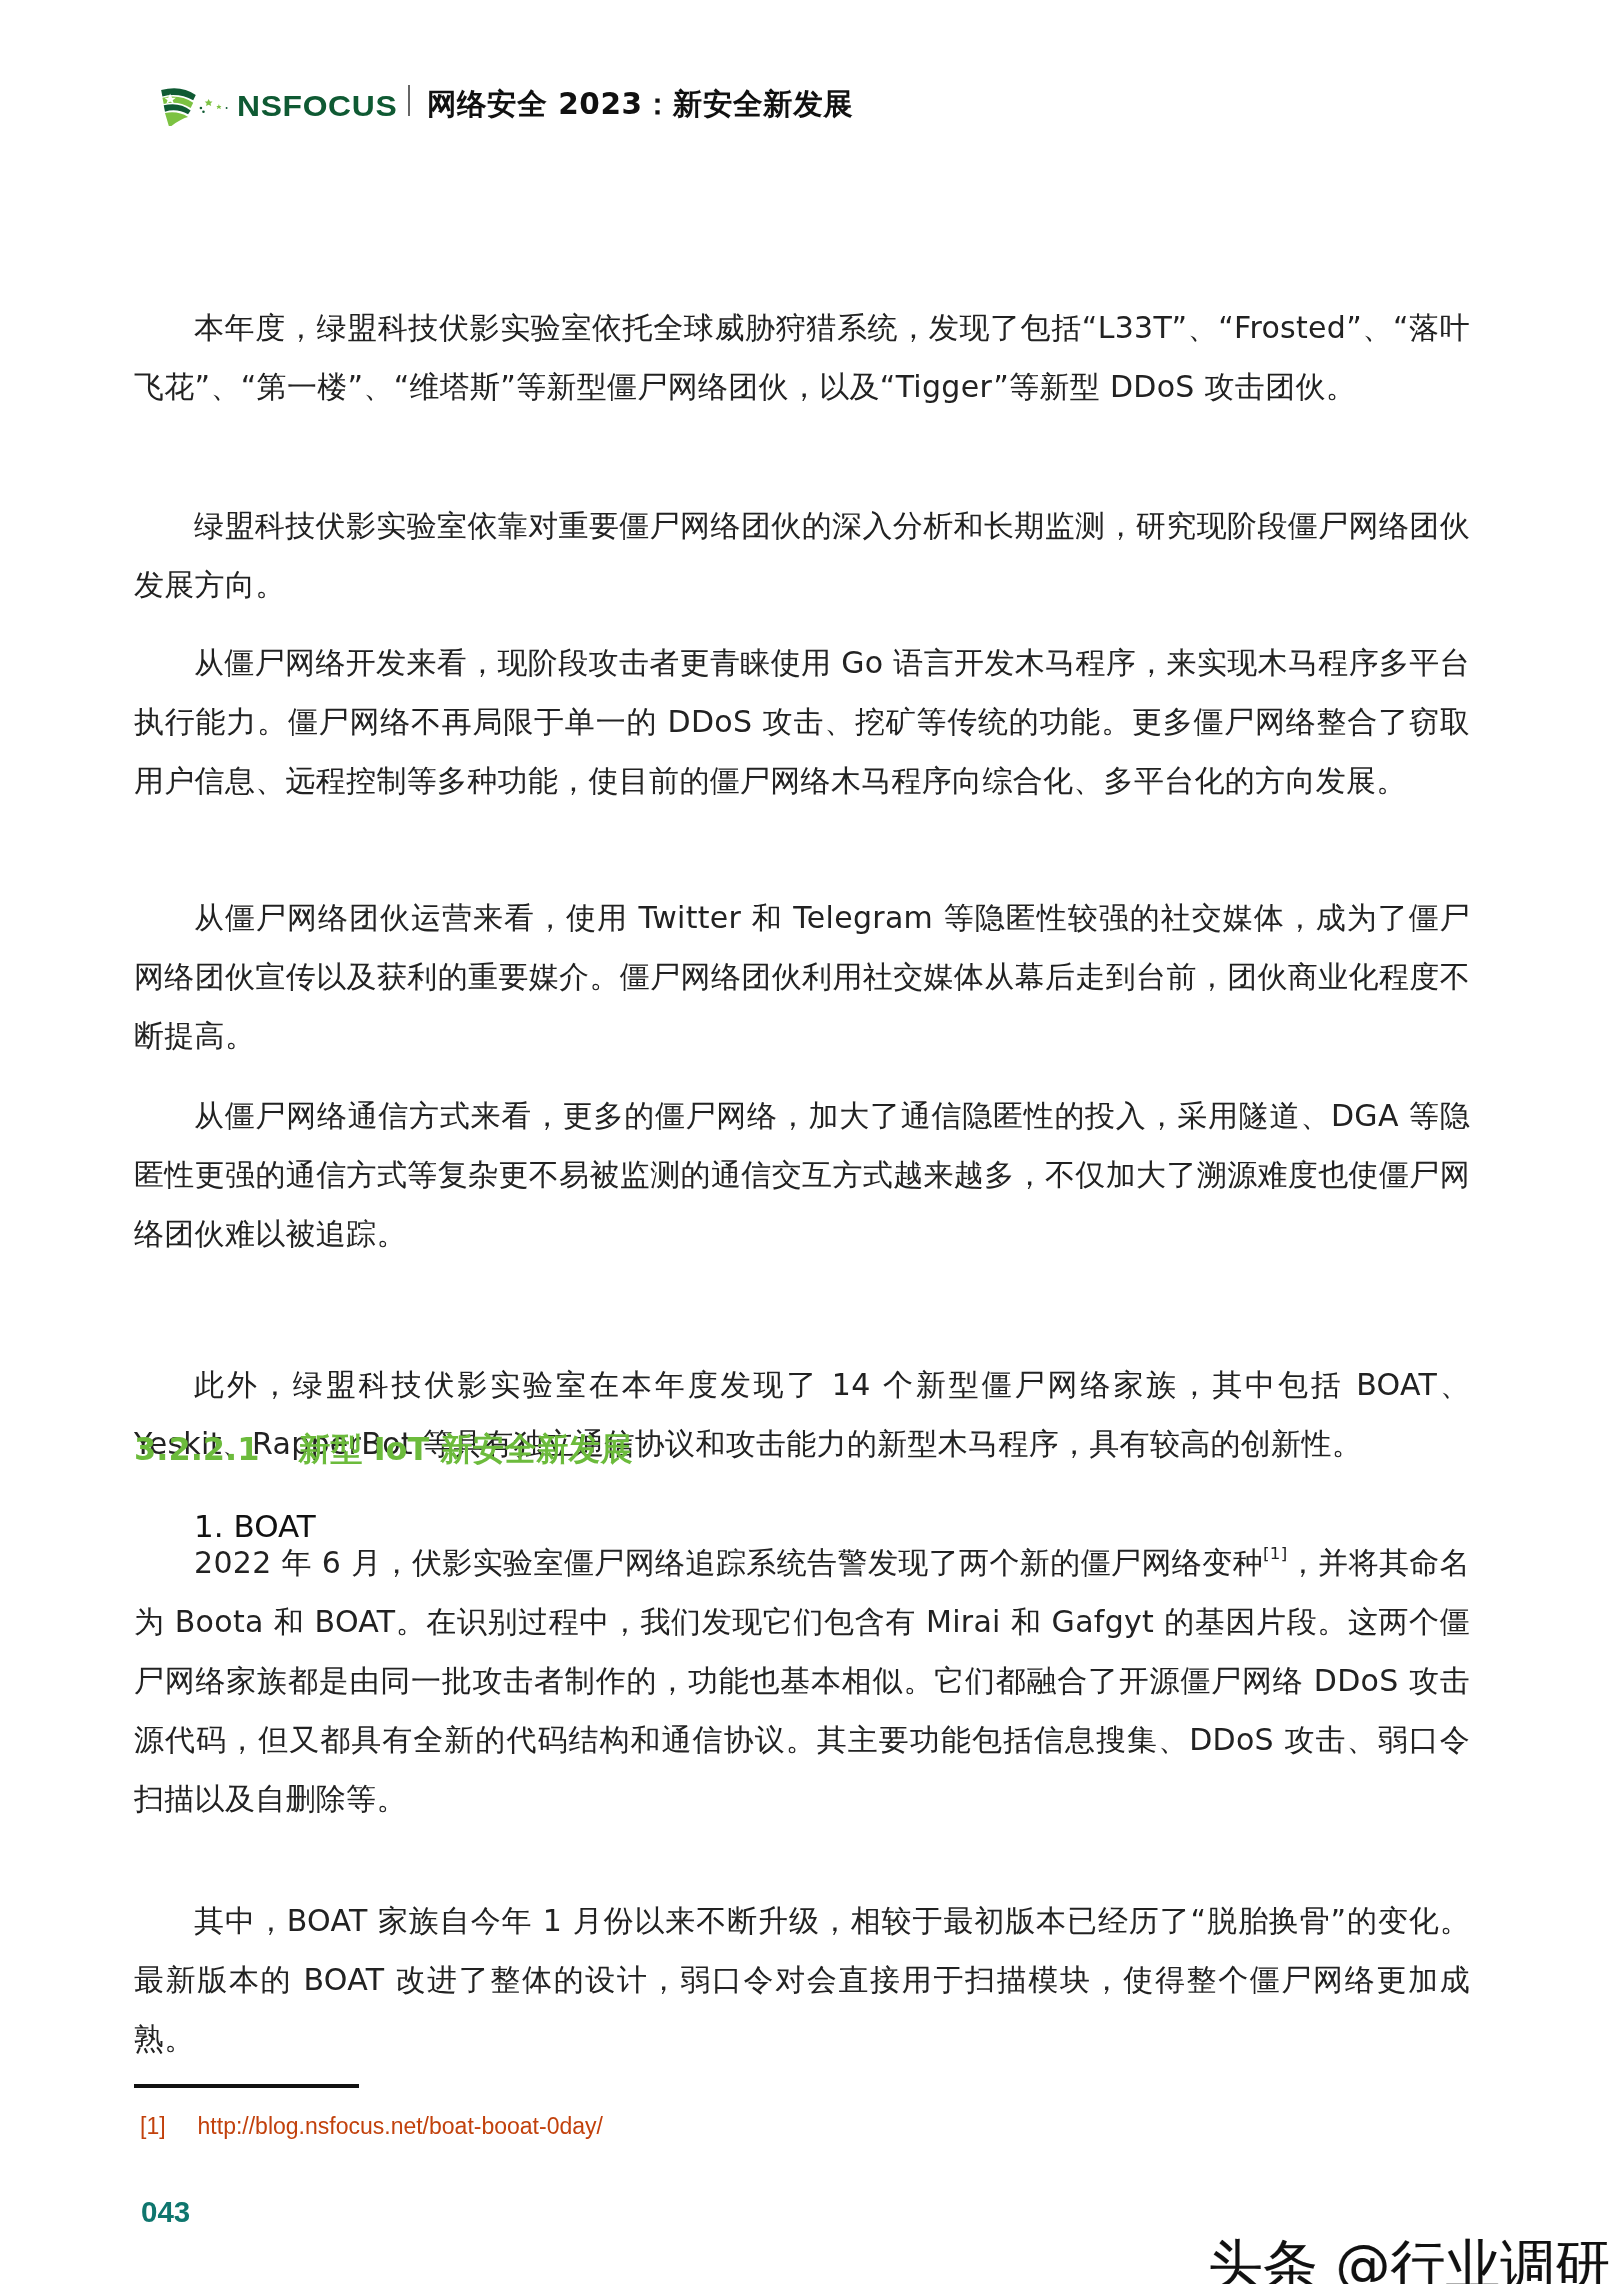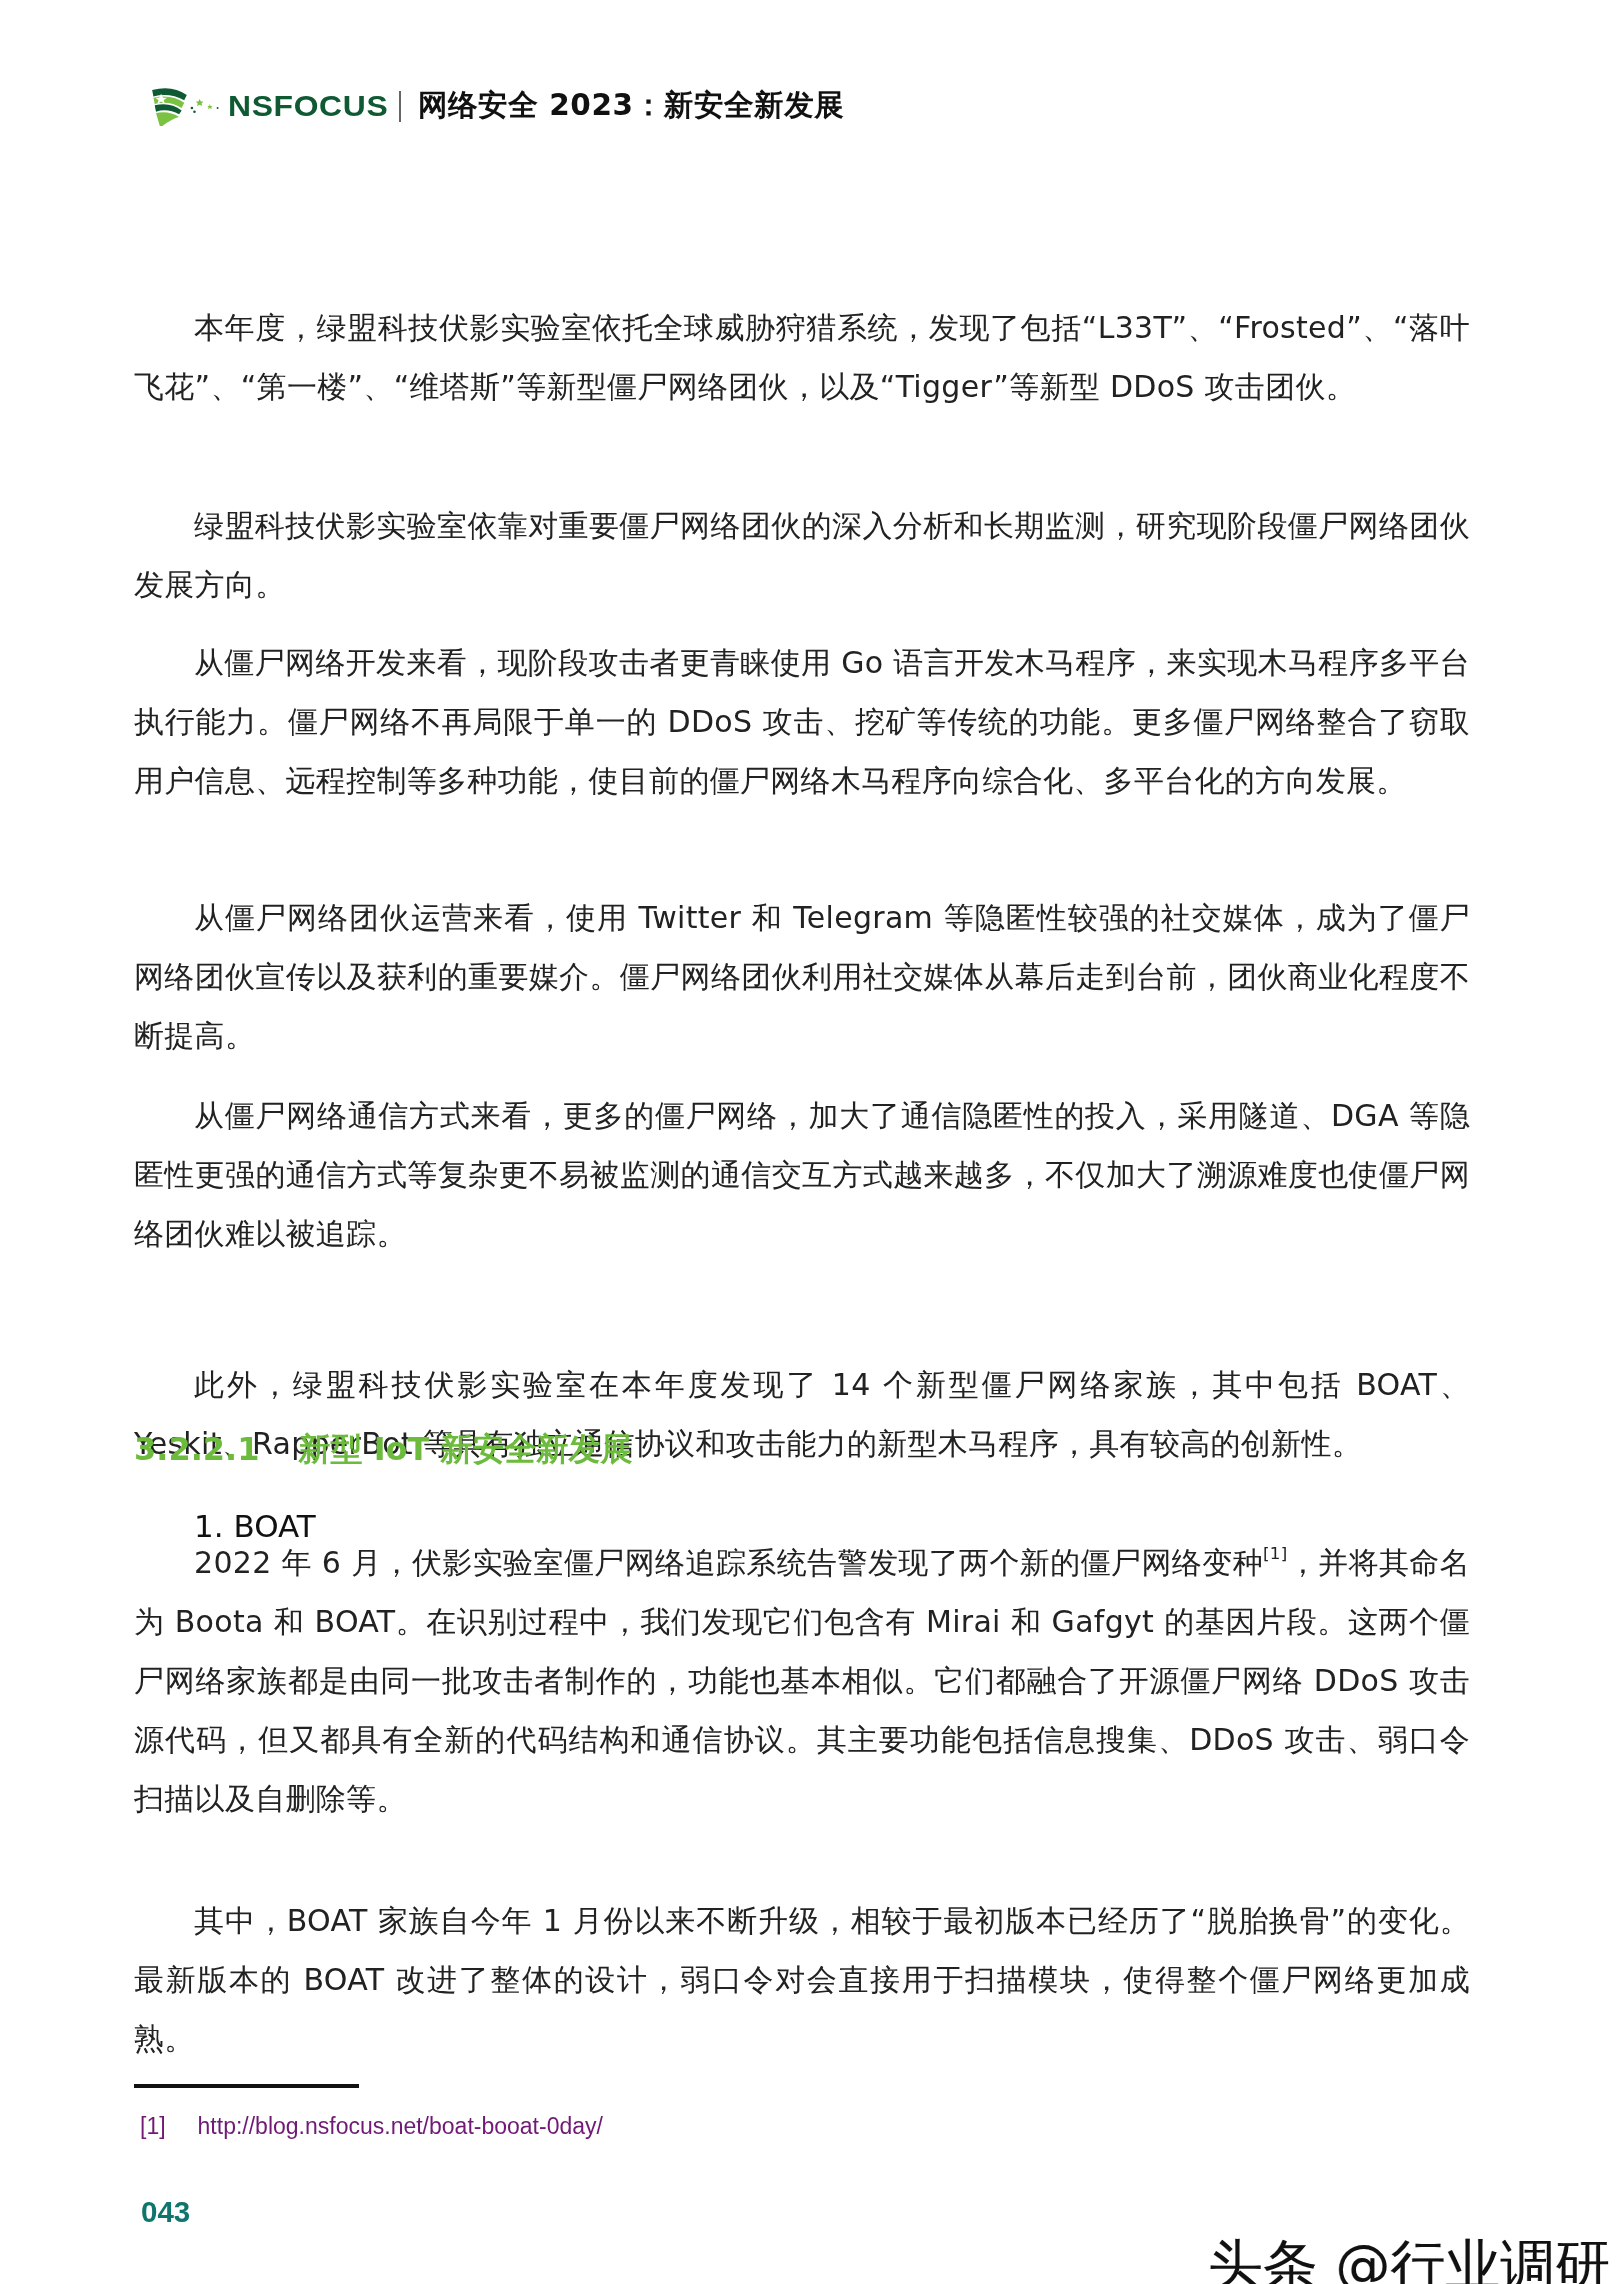--- a/index.html
+++ b/index.html
@@ -2,22 +2,22 @@
 <html style="font-size:10.3px"><head>
 <meta charset="utf-8">
 <style>
   html, body { margin: 0; padding: 0; background: #ffffff; }
   body {
     width: 1624px; height: 2284px; position: relative; overflow: hidden;
     font-family: "DejaVu Sans", "Liberation Sans", sans-serif;
     color: #1a1a1a;
   }
   .header {
-    position: absolute; left: 147px; top: 85px; height: 42px;
-    display: flex; align-items: center;
+    position: absolute; left: 156px; top: 85px; height: 42px;
+    display: flex; 
   }
   .logo { display: flex; align-items: center; }
   .logo-mark { width: 77px; height: 40px; }
   .logo-text {
     font-family: "Liberation Sans", sans-serif; font-weight: 900;
     font-size: 29.5px; color: #0f5a33; letter-spacing: 0.6px; margin-left: 3.9px;
     transform: scaleX(1.08); transform-origin: left center;
   }
   .header-divider { width: 1.9px; height: 31px; background: #666; margin: 0 16.7px 0 23px; }
   .header-title { font-size: 29.5px; font-weight: bold; color: #111; letter-spacing: 0.6px; }
@@ -32,21 +32,21 @@
   .section-heading {
     position: absolute; left: 0; font-size: 32px; font-weight: bold; color: #6cbb3c;
     line-height: 45px;
   }
   .section-heading .num { margin-right: 39px; }
   .item-heading {
     position: absolute; left: 60px; font-size: 31px; color: #111; line-height: 45px;
   }
   .footnote-rule { position: absolute; left: 134px; top: 2084px; width: 225px; height: 3.9px; background: #111; }
   .footnote {
-    position: absolute; left: 140px; top: 2112px; font-size: 23px; color: #701a75;
+    position: absolute; left: 140px; top: 2112px; font-size: 23px; color: #c2410c;
     font-family: "Liberation Sans", sans-serif; line-height: 28px;
   }
   .footnote .ref { margin-right: 32px; }
   .page-number {
     position: absolute; left: 141px; top: 2195px; font-size: 29.5px; font-weight: bold;
     font-family: "Liberation Sans", sans-serif; color: #0f766e;
   }
   .watermark {
     position: absolute; left: 1208px; top: 2229px; font-size: 55px; color: #111;
     text-shadow: 1.3px 1.3px 0 #fff, -0.6px 0 0 #999;

